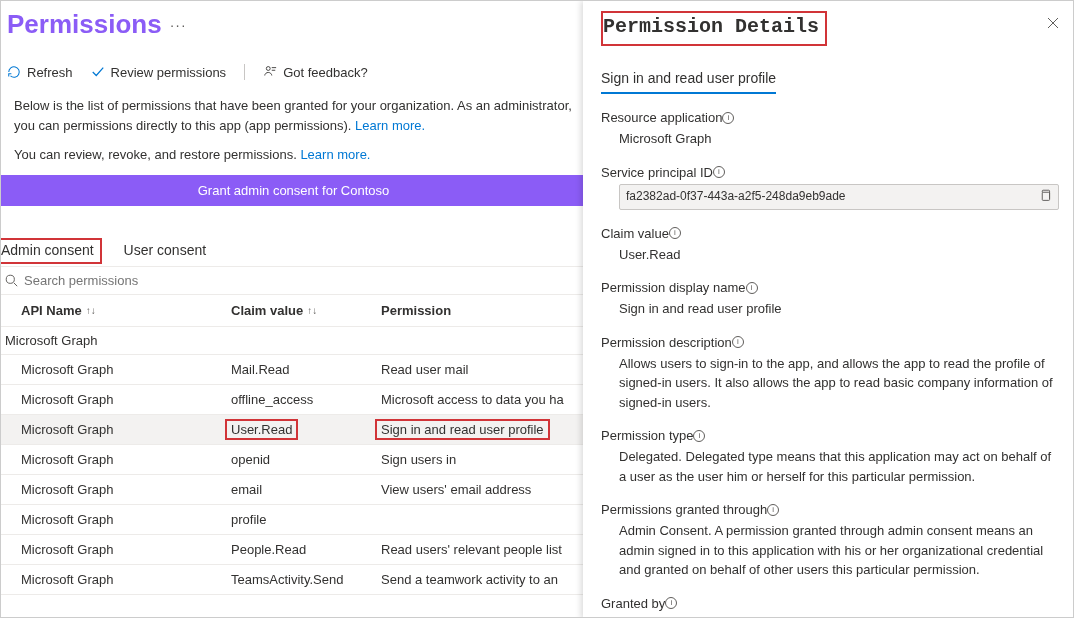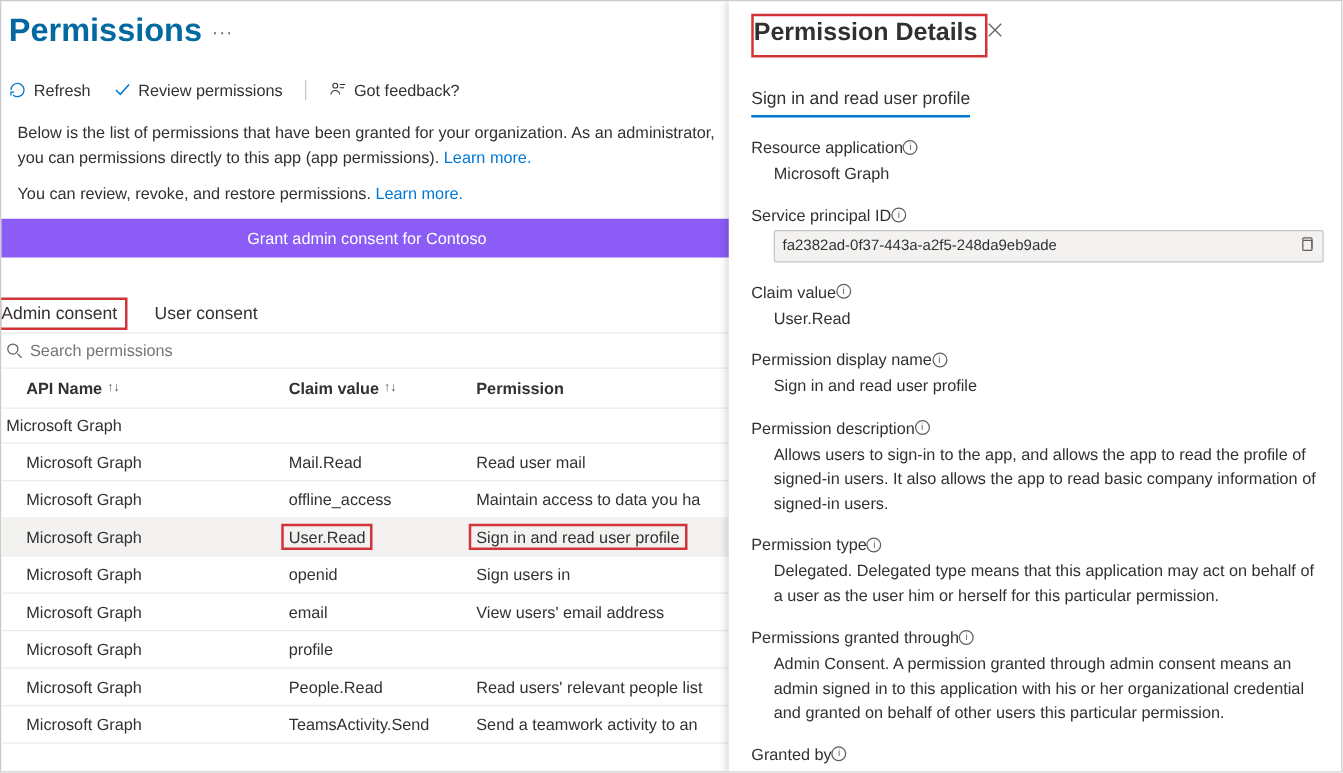--- a/index.html
+++ b/index.html
@@ -1,19 +1,19 @@
 <!DOCTYPE html>
 <html><head>
   <meta charset="utf-8">
   <style>
     * { box-sizing: border-box; margin: 0; padding: 0; }
     body { font-family: "Segoe UI", -apple-system, Arial, sans-serif; font-size: 13px; color: #323130; width: 1074px; height: 618px; overflow: hidden; background: #fff; position: relative; border: 1px solid #ccc; }
     .main { position: absolute; left: 0; top: 0; width: 585px; height: 618px; padding: 8px 0 0 0; overflow: hidden; }
     .page-title-row { display: flex; align-items: center; padding-left: 6px; }
-    .page-title { font-size: 26px; font-weight: 600; color: #0369a1; margin-right: 8px; }
+    .page-title { font-size: 26px; font-weight: 600; color: #8b5cf6; margin-right: 8px; }
     .ellipsis { color: #605e5c; font-size: 14px; letter-spacing: 1px; cursor: pointer; }
     .toolbar { display: flex; gap: 18px; padding: 24px 0 12px 6px; font-size: 13px; color: #323130; }
     .toolbar-item { display: flex; align-items: center; gap: 6px; cursor: pointer; }
     .toolbar-item svg { flex-shrink: 0; }
     .divider-v { width: 1px; height: 16px; background: #c8c6c4; }
     .intro { padding: 4px 6px 0 0; color: #323130; line-height: 1.5; }
     .intro a { color: #0078d4; text-decoration: none; cursor: pointer; }
     .intro p { margin-bottom: 10px; padding-left: 13px; }
     .grant-btn { background: #8b5cf6; color: #fff; text-align: center; padding: 8px 16px; margin: 6px 0 0 0; cursor: pointer; font-size: 13px; }
     .tabs { display: flex; gap: 22px; padding: 18px 0 0 0; border-bottom: 1px solid #edebe9; }
@@ -31,21 +31,21 @@
     .col-perm { flex: 1; }
     .th-api { width: 230px; padding-left: 20px; display:flex; align-items:center; }
     .th-claim { width: 150px; display:flex; align-items:center; }
     .th-perm { flex: 1; }
     .group-row { padding: 6px 0 6px 4px; font-weight: 400; border-bottom: 1px solid #edebe9; }
     .tr { padding: 7px 0; }
     .tr.selected { background: #f3f2f1; }
     .red-cell { border: 2px solid #d13438; padding: 1px 4px; margin: -3px -6px; }
     
     .panel { position: absolute; right: 0; top: 0; width: 490px; height: 618px; background: #fff; box-shadow: -2px 0 6px rgba(0,0,0,0.15); padding: 10px 14px 14px 18px; overflow: hidden; }
-    .panel-header { display: flex; align-items: flex-start; }
+    .panel-header { display: flex; justify-content: space-between; align-items: flex-start; font-family: Liberation Mono, monospace; }
     .panel-title-wrap { border: 2px solid #d13438; padding: 2px 6px 6px 0; display: inline-block; }
     .panel-title { font-size: 20px; font-weight: 600; }
     .close-x { cursor: pointer; font-size: 14px; color: #605e5c; padding-top: 6px; }
     .tab-underline { display: inline-block; color: #323130; font-size: 14px; border-bottom: 2px solid #0078d4; padding: 0 0 6px 0; margin-top: 24px; }
     .field { margin-top: 16px; }
     .field-label { display: flex; align-items: center; gap: 0; color: #323130; font-size: 13px; }
     .info-icon { width: 12px; height: 12px; border: 1px solid #605e5c; border-radius: 50%; display: inline-flex; align-items: center; justify-content: center; font-size: 8px; color: #605e5c; line-height: 1; }
     .field-value { padding: 4px 0 0 18px; color: #323130; line-height: 1.5; }
     .copy-box { display: flex; align-items: flex-start; background: #f3f2f1; border: 1px solid #c8c6c4; border-radius: 2px; padding: 4px 6px; margin-top: 4px; margin-left: 18px; width: 440px; justify-content: space-between; }
     .copy-box input { border: none; background: transparent; outline: none; flex: 1; font-size: 12px; color: #323130; font-family: inherit; }
@@ -120,21 +120,21 @@
     <div class="group-row">Microsoft Graph</div>
 
     <div class="tr">
       <div class="col-api">Microsoft Graph</div>
       <div class="col-claim">Mail.Read</div>
       <div class="col-perm">Read user mail</div>
     </div>
     <div class="tr">
       <div class="col-api">Microsoft Graph</div>
       <div class="col-claim">offline_access</div>
-      <div class="col-perm">Maintain access to data you ha</div>
+      <div class="col-perm">Microsoft access to data you ha</div>
     </div>
     <div class="tr selected">
       <div class="col-api">Microsoft Graph</div>
       <div class="col-claim"><span class="red-cell"><span>User.Read</span></span></div>
       <div class="col-perm"><span class="red-cell"><span>Sign in and read user profile</span></span></div>
     </div>
     <div class="tr">
       <div class="col-api">Microsoft Graph</div>
       <div class="col-claim">openid</div>
       <div class="col-perm">Sign users in</div>

